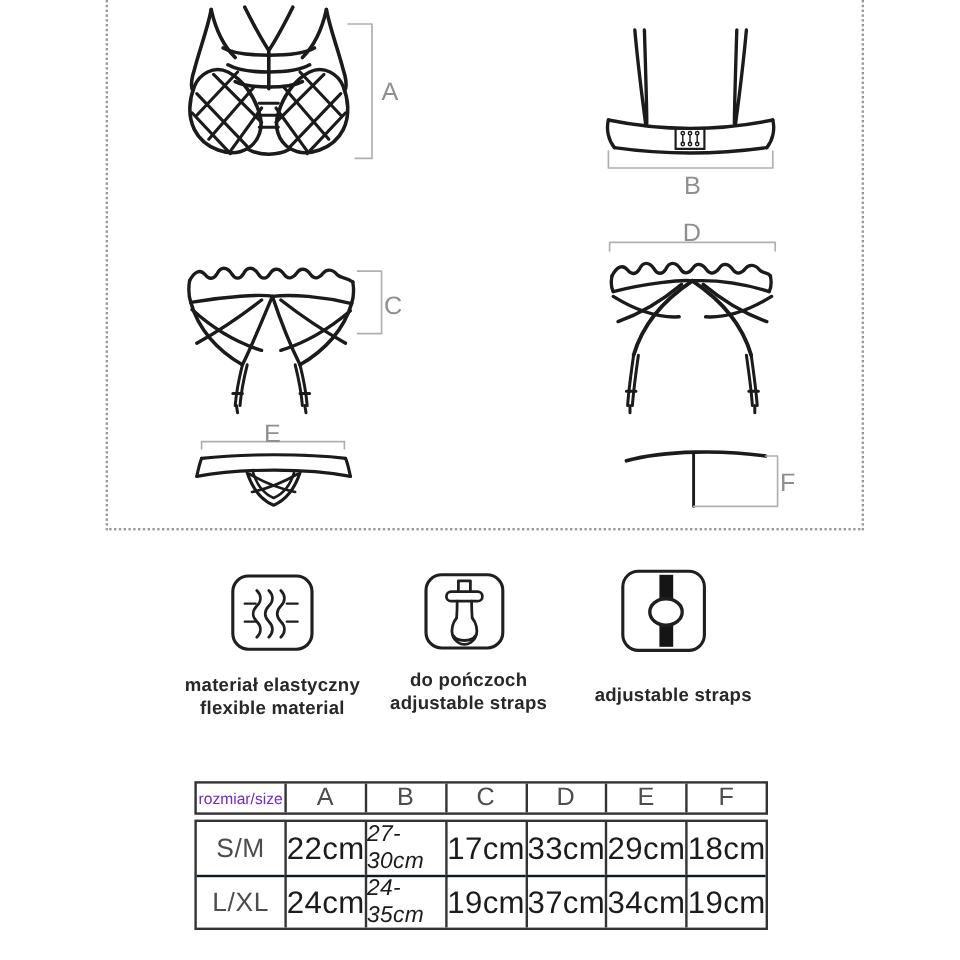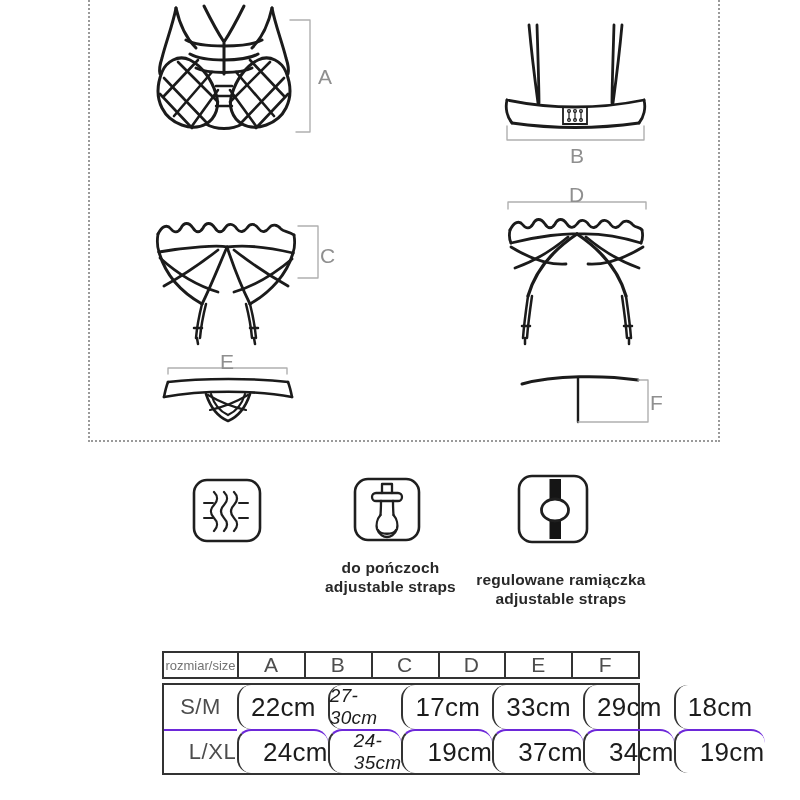--- a/index.html
+++ b/index.html
@@ -28,25 +28,25 @@
   }
   .tbody { margin-top:4px; }
   .row { display:contents; }
   .cell {
     display:flex; align-items:center; justify-content:center;
     border-left:2px solid #333; box-sizing:border-box;
   }
   .thead .cell { height:24px; }
   .tbody .cell { height:44px; }
   .row .cell:first-child, .thead .cell:first-child { border-left:none; }
-  .row2 .cell { border-top:2px solid #6d28d9;padding-left:24px; }
-  .corner { font-size:13px; color:#737373; }
+  .row2 .cell { border-top:2px solid #0f172a; }
+  .corner { font-size:13px; color:#6d28d9; }
   .letter { font-size:21px; color:#4d4d4d; letter-spacing:1px; }
   .sizelab { font-size:22px; color:#4d4d4d; letter-spacing:0.5px; }
-  .value { font-size:26px; color:#1c1c1c; letter-spacing:0.3px;border-radius:14px; }
+  .value { font-size:26px; color:#1c1c1c; letter-spacing:0.3px; }
   .value.small { font-size:19px;font-style:italic; }
   svg { display:block; }
 </style>
 </head>
 <body>
 
 <div class="canvas">
 
   <div class="diagram-box"></div>
 
@@ -198,26 +198,29 @@
   </div>
 
   <div class="icon-box" style="left:517px;top:474px">
     <svg width="72" height="70" viewBox="0 0 72 70" fill="none" stroke="#1f1f1f" stroke-linecap="round">
       <rect x="2" y="2" width="68" height="66" rx="13" stroke-width="2.6"></rect>
       <rect x="32.5" y="5" width="11.5" height="60" fill="#151515" stroke="none"></rect>
       <ellipse cx="38" cy="36" rx="13.5" ry="11" fill="#ffffff" stroke-width="2.8"></ellipse>
     </svg>
   </div>
 
+  <div class="caption" style="left:122px;top:562px;width:210px">
+    <div>materiał elastyczny</div>
+    <div>flexible material</div>
+  </div>
   <div class="caption" style="left:288px;top:558px;width:205px">
     <div>do pończoch</div>
     <div>adjustable straps</div>
   </div>
   <div class="caption" style="left:436px;top:570px;width:250px">
-    <div>regulowane ramiączka</div>
     <div>adjustable straps</div>
   </div>
 
   <div class="size-table">
     <div class="thead">
       <div class="cell corner">rozmiar/size</div>
       <div class="cell letter">A</div>
       <div class="cell letter">B</div>
       <div class="cell letter">C</div>
       <div class="cell letter">D</div>

